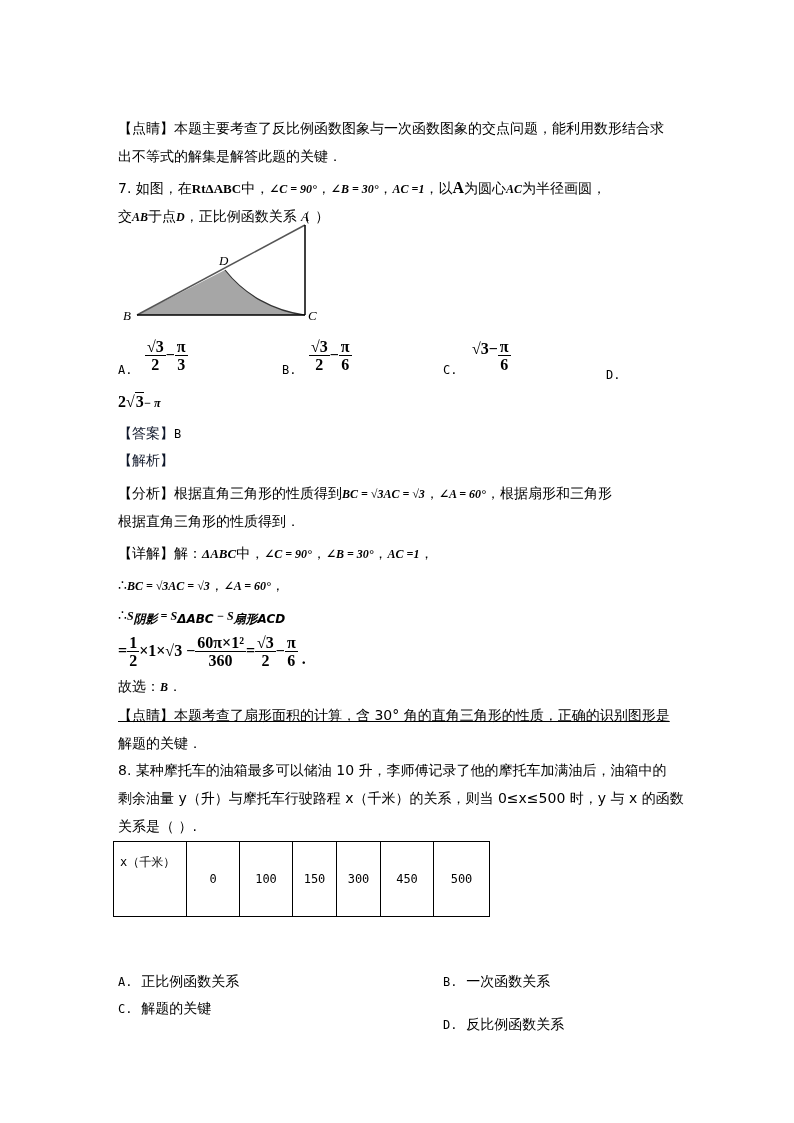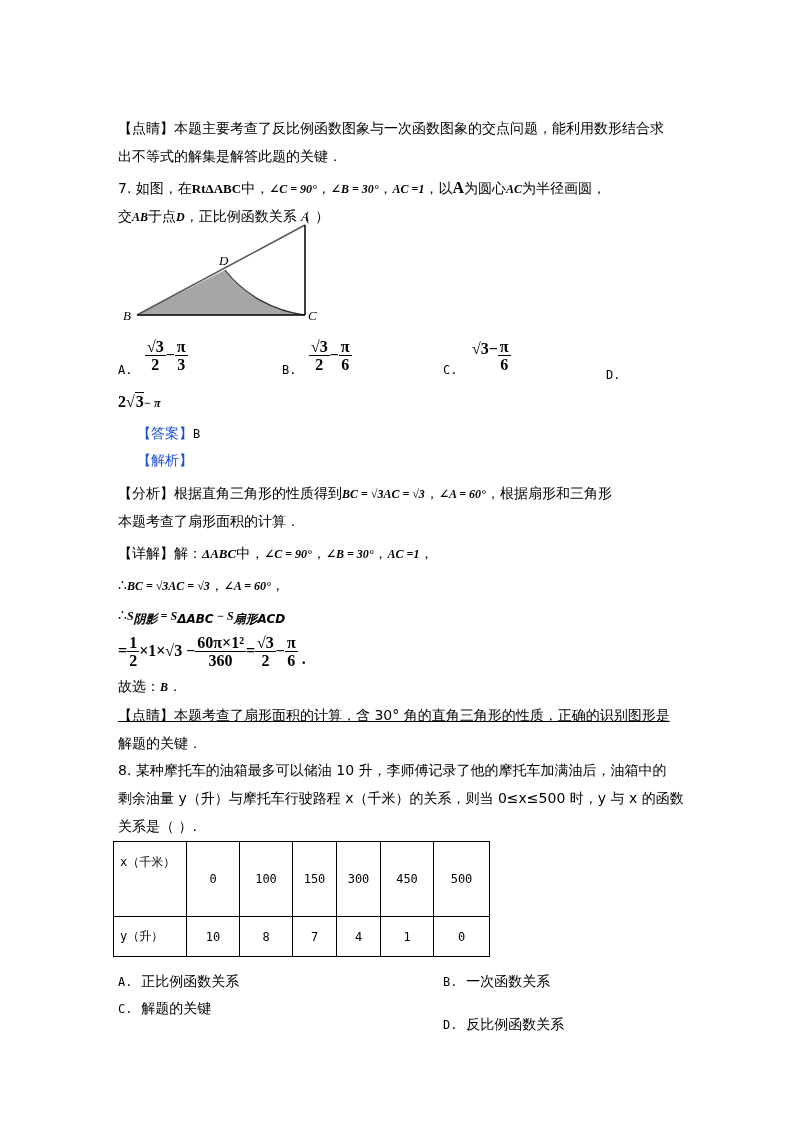--- a/index.html
+++ b/index.html
@@ -1,20 +1,20 @@
 <!DOCTYPE html>
 <html><head>
   <meta charset="utf-8">
   <style>
     html, body { margin: 0; padding: 0; background: #ffffff; }
     body { width: 794px; height: 1123px; position: relative; overflow: hidden;
            font-family: "DejaVu Sans", "Liberation Sans", sans-serif; color: #000; font-size: 14px; }
     .abs { position: absolute; white-space: nowrap; }
     .line { position: absolute; left: 118px; white-space: nowrap; font-size: 14px; line-height: 20px; }
-    .blue { color: #1d4ed8; margin-left: 19px; }
+    .blue { color: #0f172a; }
     .m { font-family: "Liberation Serif", "DejaVu Serif", serif; font-weight: bold; font-style: italic; font-size: 12px; }
     .mu { font-family: "Liberation Serif", "DejaVu Serif", serif; font-weight: bold; font-size: 16px; }
     .frac { display: inline-flex; flex-direction: column; align-items: center; vertical-align: middle;
             font-family: "Liberation Serif", "DejaVu Serif", serif; font-weight: bold; font-size: 16px; line-height: 17px; }
     .frac .num { border-bottom: 1px solid #000; padding: 0 2px; }
     .frac .den { padding: 0 2px; }
     .sqrt { display: inline-block; }
     .sqrt .rad { border-top: 1px solid #000; padding-left: 1px; }
     .sub { font-size: 12px; vertical-align: -3px; font-style: italic; font-weight: bold; }
     .opt-label { font-family: "DejaVu Sans Mono", "Liberation Mono", monospace; font-size: 12px; }
@@ -89,21 +89,21 @@
 </div>
 
 <div class="line" style="top:423px;">
   <span class="blue">【答案】</span><span class="opt-label">B</span>
 </div>
 <div class="line blue" style="top:450px;">【解析】</div>
 
 <div class="line" style="top:483px;">
   <span>【分析】</span><span>根据直角三角形的性质得到</span><span class="m">BC = √3AC = √3</span><span>，</span><span class="m">∠A = 60°</span><span>，根据扇形和三角形</span>
 </div>
-<div class="line" style="top:511px;">本题考查了扇形面积的计算．</div>
+<div class="line" style="top:511px;">根据直角三角形的性质得到．</div>
 
 <div class="line" style="top:543px;">
   <span>【详解】</span><span>解：</span><span class="m" style="font-size:13px;">ΔABC</span><span>中，</span><span class="m">∠C = 90°</span><span>，</span><span class="m">∠B = 30°</span><span>，</span><span class="m">AC =1</span><span>，</span>
 </div>
 <div class="line" style="top:575px;">
   <span class="therefore">∴</span><span class="m">BC = √3AC = √3</span><span>，</span><span class="m">∠A = 60°</span><span>，</span>
 </div>
 <div class="line" style="top:605px;">
   <span class="therefore">∴</span><span class="m">S</span><span class="sub">阴影</span><span class="m"> = S</span><span class="sub">ΔABC</span><span class="m"> − S</span><span class="sub">扇形ACD</span>
 </div>
@@ -138,29 +138,20 @@
   <tbody>
       <tr class="r1">
     <td class="hdr">x（千米）</td>
     <td style="width:52px;">0</td>
     <td style="width:52px;">100</td>
     <td style="width:43px;">150</td>
     <td style="width:43px;">300</td>
     <td style="width:52px;">450</td>
     <td style="width:55px;">500</td>
   </tr>
-  <tr class="r2">
-    <td class="hdr">y（升）</td>
-    <td>10</td>
-    <td>8</td>
-    <td>7</td>
-    <td>4</td>
-    <td>1</td>
-    <td>0</td>
-  </tr>
 </tbody>
   </table>
 
 <div class="abs" style="left:118px; top:973px;">
   <span class="opt-label">A.</span>&nbsp;&nbsp;<span>正比例函数关系</span>
 </div>
 <div class="abs" style="left:443px; top:973px;">
   <span class="opt-label">B.</span>&nbsp;&nbsp;<span>一次函数关系</span>
 </div>
 <div class="abs" style="left:118px; top:1000px;">

